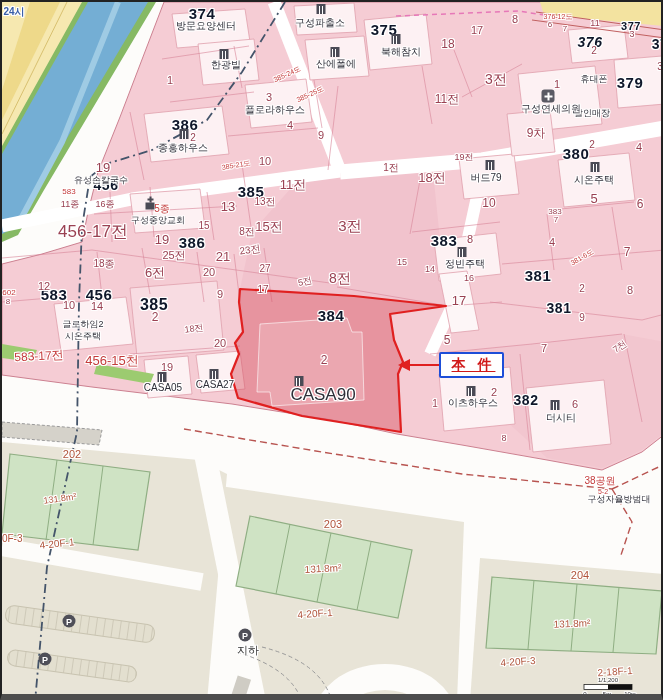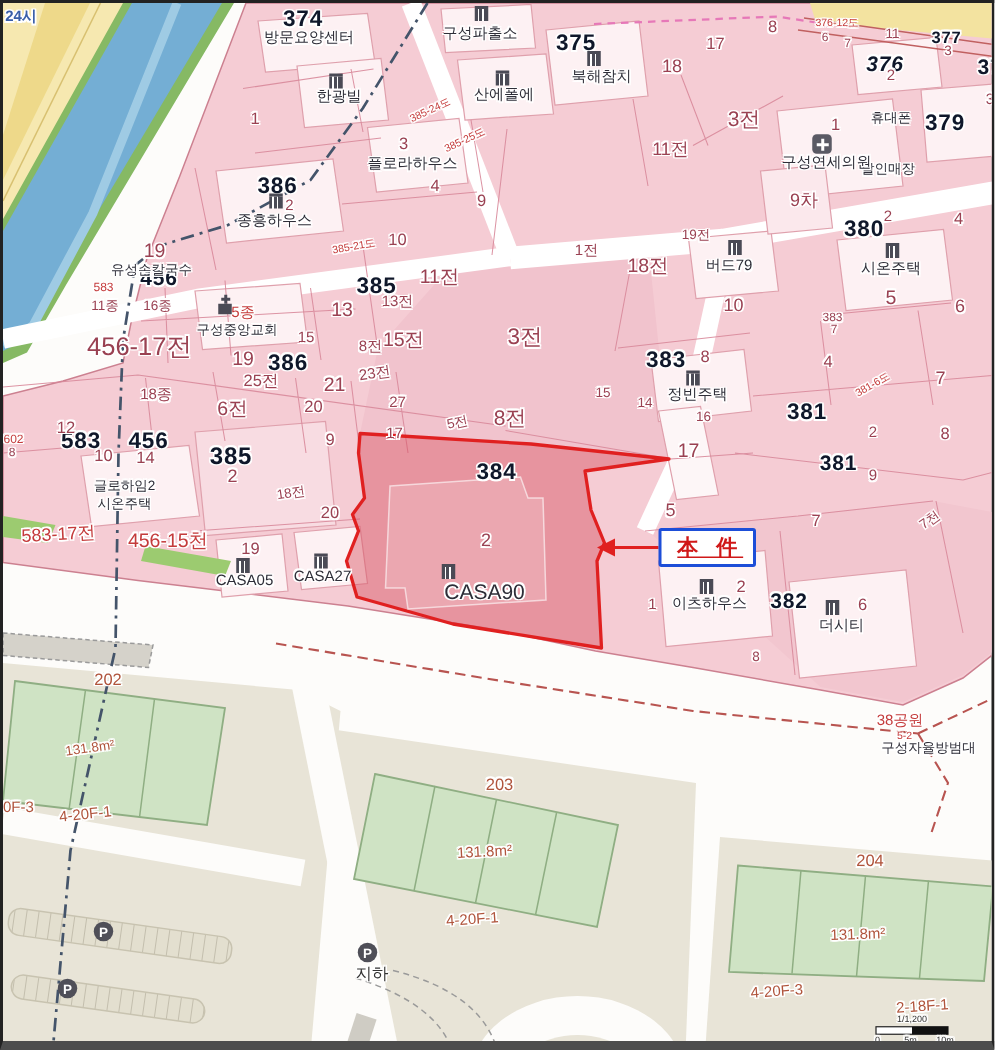--- a/index.html
+++ b/index.html
@@ -282,21 +282,21 @@
       <span class="lbl name" style="left: 549px; top: 107px; font-size: 10px; transform: translate(-50%, -50%);">구성연세의원</span>
       <span class="lbl name" style="left: 592px; top: 178px; font-size: 10px; transform: translate(-50%, -50%);">시온주택</span>
       <span class="lbl name" style="left: 484px; top: 176px; font-size: 10px; transform: translate(-50%, -50%);">버드79</span>
       <span class="lbl name" style="left: 463px; top: 262px; font-size: 10px; transform: translate(-50%, -50%);">정빈주택</span>
       <span class="lbl name" style="left: 156px; top: 218px; font-size: 9px; transform: translate(-50%, -50%);">구성중앙교회</span>
       <span class="lbl name" style="left: 99px; top: 178px; font-size: 9px; transform: translate(-50%, -50%);">유성손칼국수</span>
       <span class="lbl name" style="left: 81px; top: 322px; font-size: 9px; transform: translate(-50%, -50%);">글로하임2</span>
       <span class="lbl name" style="left: 81px; top: 334px; font-size: 9px; transform: translate(-50%, -50%);">시온주택</span>
       <span class="lbl name" style="left: 161px; top: 386px; font-size: 10px; transform: translate(-50%, -50%);">CASA05</span>
       <span class="lbl name" style="left: 213px; top: 383px; font-size: 10px; transform: translate(-50%, -50%);">CASA27</span>
-      <span class="lbl name" style="left: 297px; top: 392px; font-size: 14px; transform: translate(-50%, -50%); padding-left: 48px;">CASA90</span>
+      <span class="lbl name" style="left: 297px; top: 392px; font-size: 17px; transform: translate(-50%, -50%); padding-left: 48px;">CASA90</span>
       <span class="lbl name" style="left: 471px; top: 401px; font-size: 10px; transform: translate(-50%, -50%);">이츠하우스</span>
       <span class="lbl name" style="left: 559px; top: 416px; font-size: 10px; transform: translate(-50%, -50%);">더시티</span>
       <span class="lbl name" style="left: 617px; top: 497px; font-size: 9px; transform: translate(-50%, -50%);">구성자율방범대</span>
       <span class="lbl red" style="left: 598px; top: 479px; font-size: 10px; transform: translate(-50%, -50%);">38공원</span>
       <span class="lbl red" style="left: 601px; top: 489px; font-size: 7px; transform: translate(-50%, -50%);">5-2</span>
       <span class="lbl dark" style="left: 246px; top: 648px; font-size: 11px; transform: translate(-50%, -50%);">지하</span>
       <span class="lbl brown" style="left: 70px; top: 452px; font-size: 11px; transform: translate(-50%, -50%);">202</span>
       <span class="lbl brown" style="left: 58px; top: 497px; font-size: 9px; transform: translate(-50%, -50%) rotate(-8deg);">131.8m²</span>
       <span class="lbl brown" style="left: 3px; top: 537px; font-size: 10px; transform: translate(-50%, -50%);">4-20F-3</span>
       <span class="lbl brown" style="left: 55px; top: 542px; font-size: 10px; transform: translate(-50%, -50%) rotate(-6deg);">4-20F-1</span>

